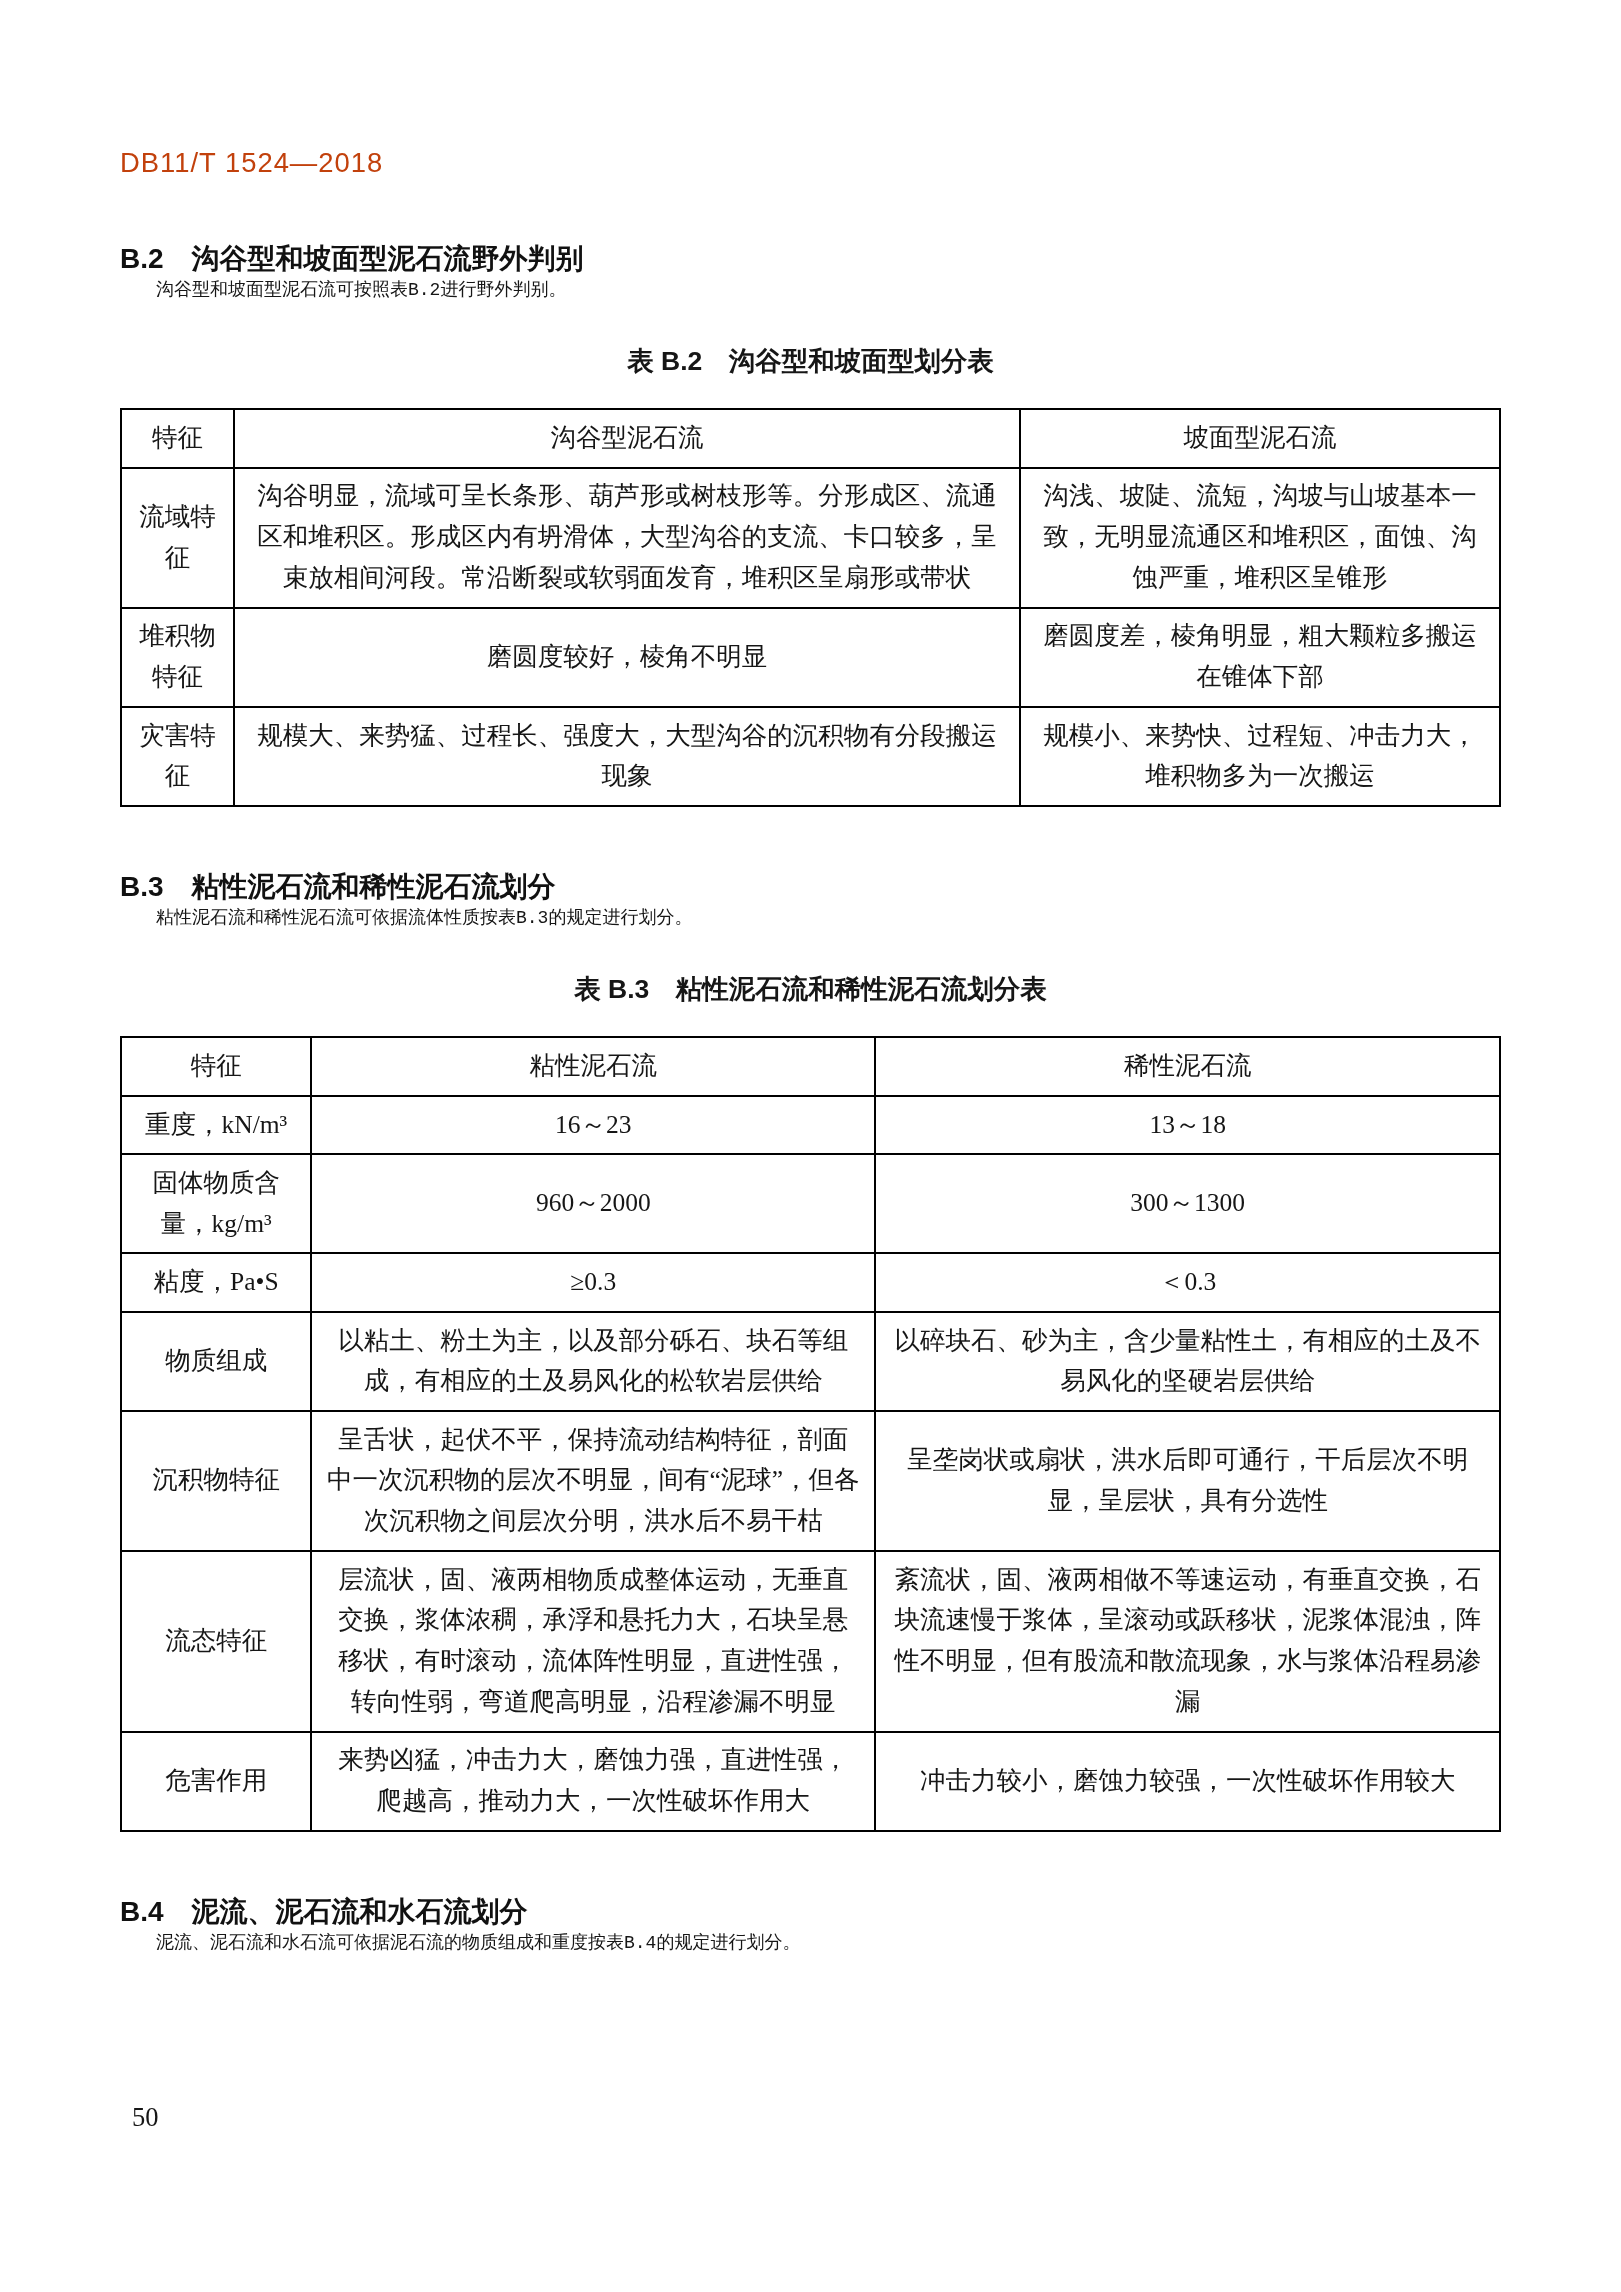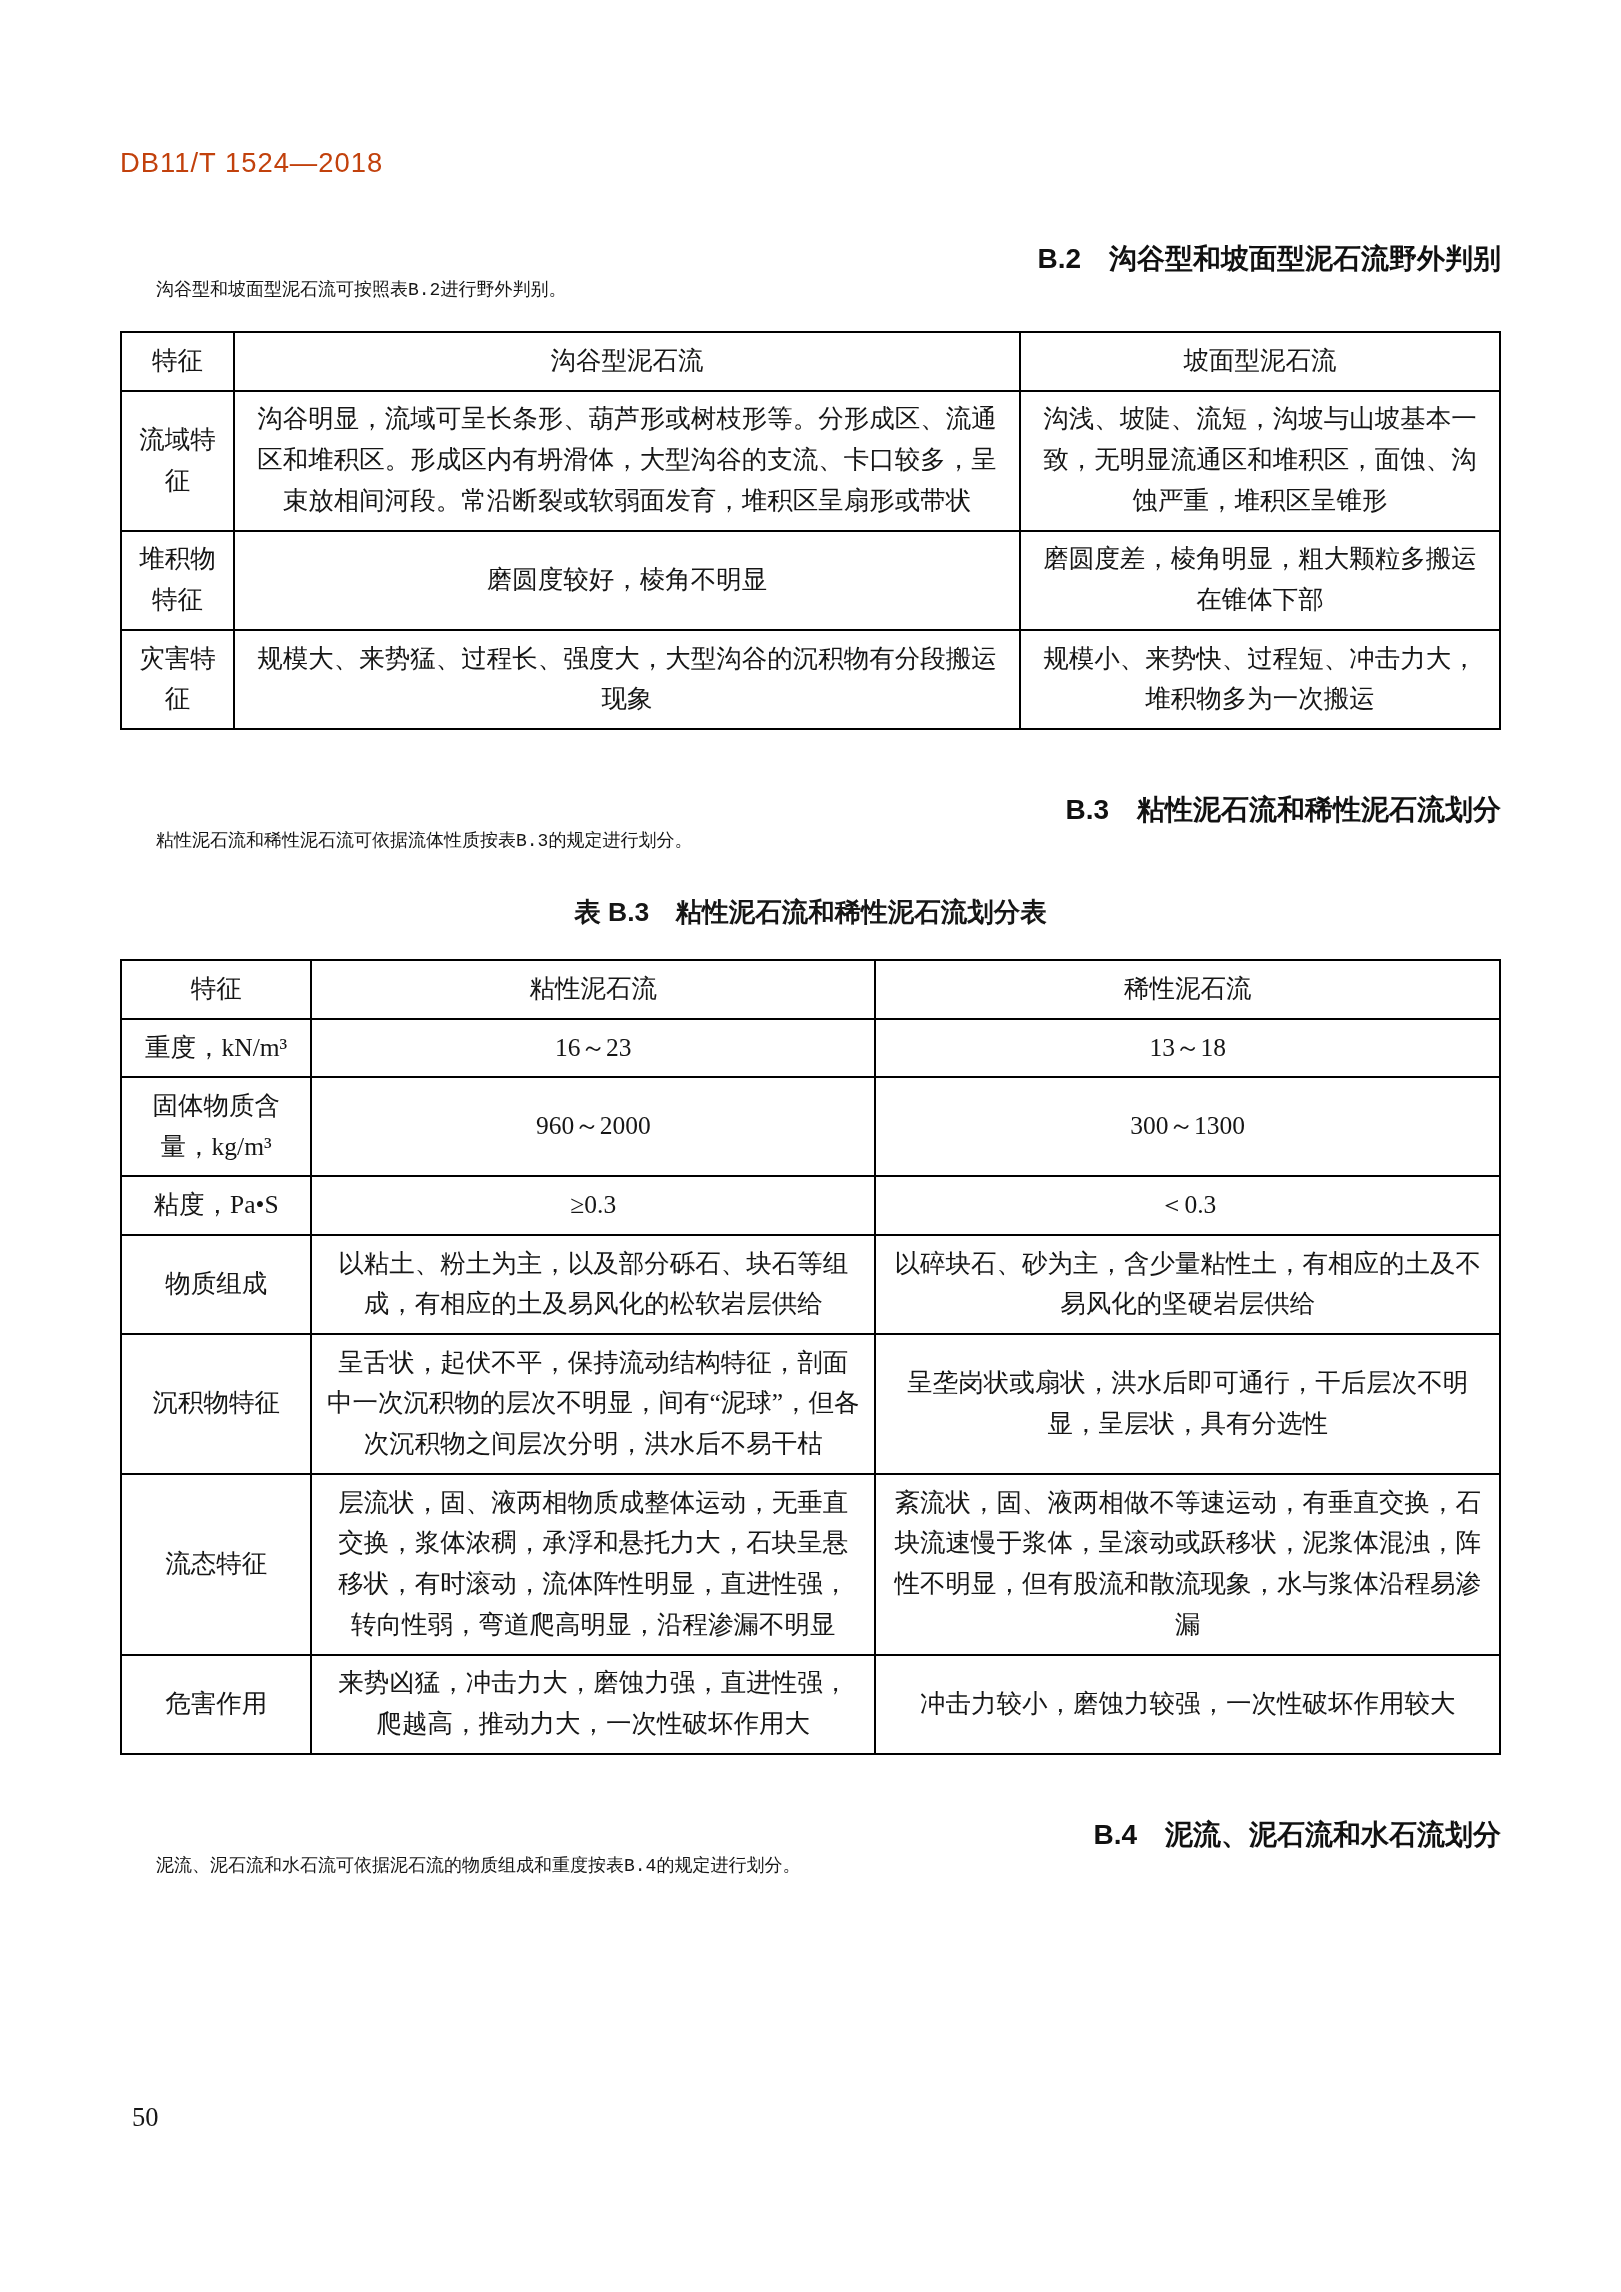--- a/index.html
+++ b/index.html
@@ -20,21 +20,20 @@
     font-size: 27.4px;
     letter-spacing: 1px;
     color: #c2410c;
   }
   .section-heading {
     margin-top: 61px;
     font-family: "Liberation Sans", "DejaVu Sans", sans-serif;
     font-weight: bold;
     font-size: 28px;
     color: #111;
-    text-align: right;
   }
   .body-paragraph {
     font-size: 18px;
     text-indent: 2em;
     line-height: 1.35;
     font-family: Liberation Mono, monospace;
   }
   .table-title {
     margin-top: 41px;
     text-align: center;
@@ -84,20 +83,21 @@
 <body>
 
 <div class="page">
   <div class="content">
 
     <div class="doc-code">DB11/T 1524—2018</div>
 
     <div class="section-heading">B.2　沟谷型和坡面型泥石流野外判别</div>
     <div class="body-paragraph">沟谷型和坡面型泥石流可按照表B.2进行野外判别。</div>
 
+    <div class="table-title">表 B.2　沟谷型和坡面型划分表</div>
     <table class="doc-table b2">
       <colgroup>
           <col class="c1">
           <col class="c2">
           <col class="c3">
         </colgroup>
       <thead>
         <tr>
           <th>特征</th>
           <th>沟谷型泥石流</th>

